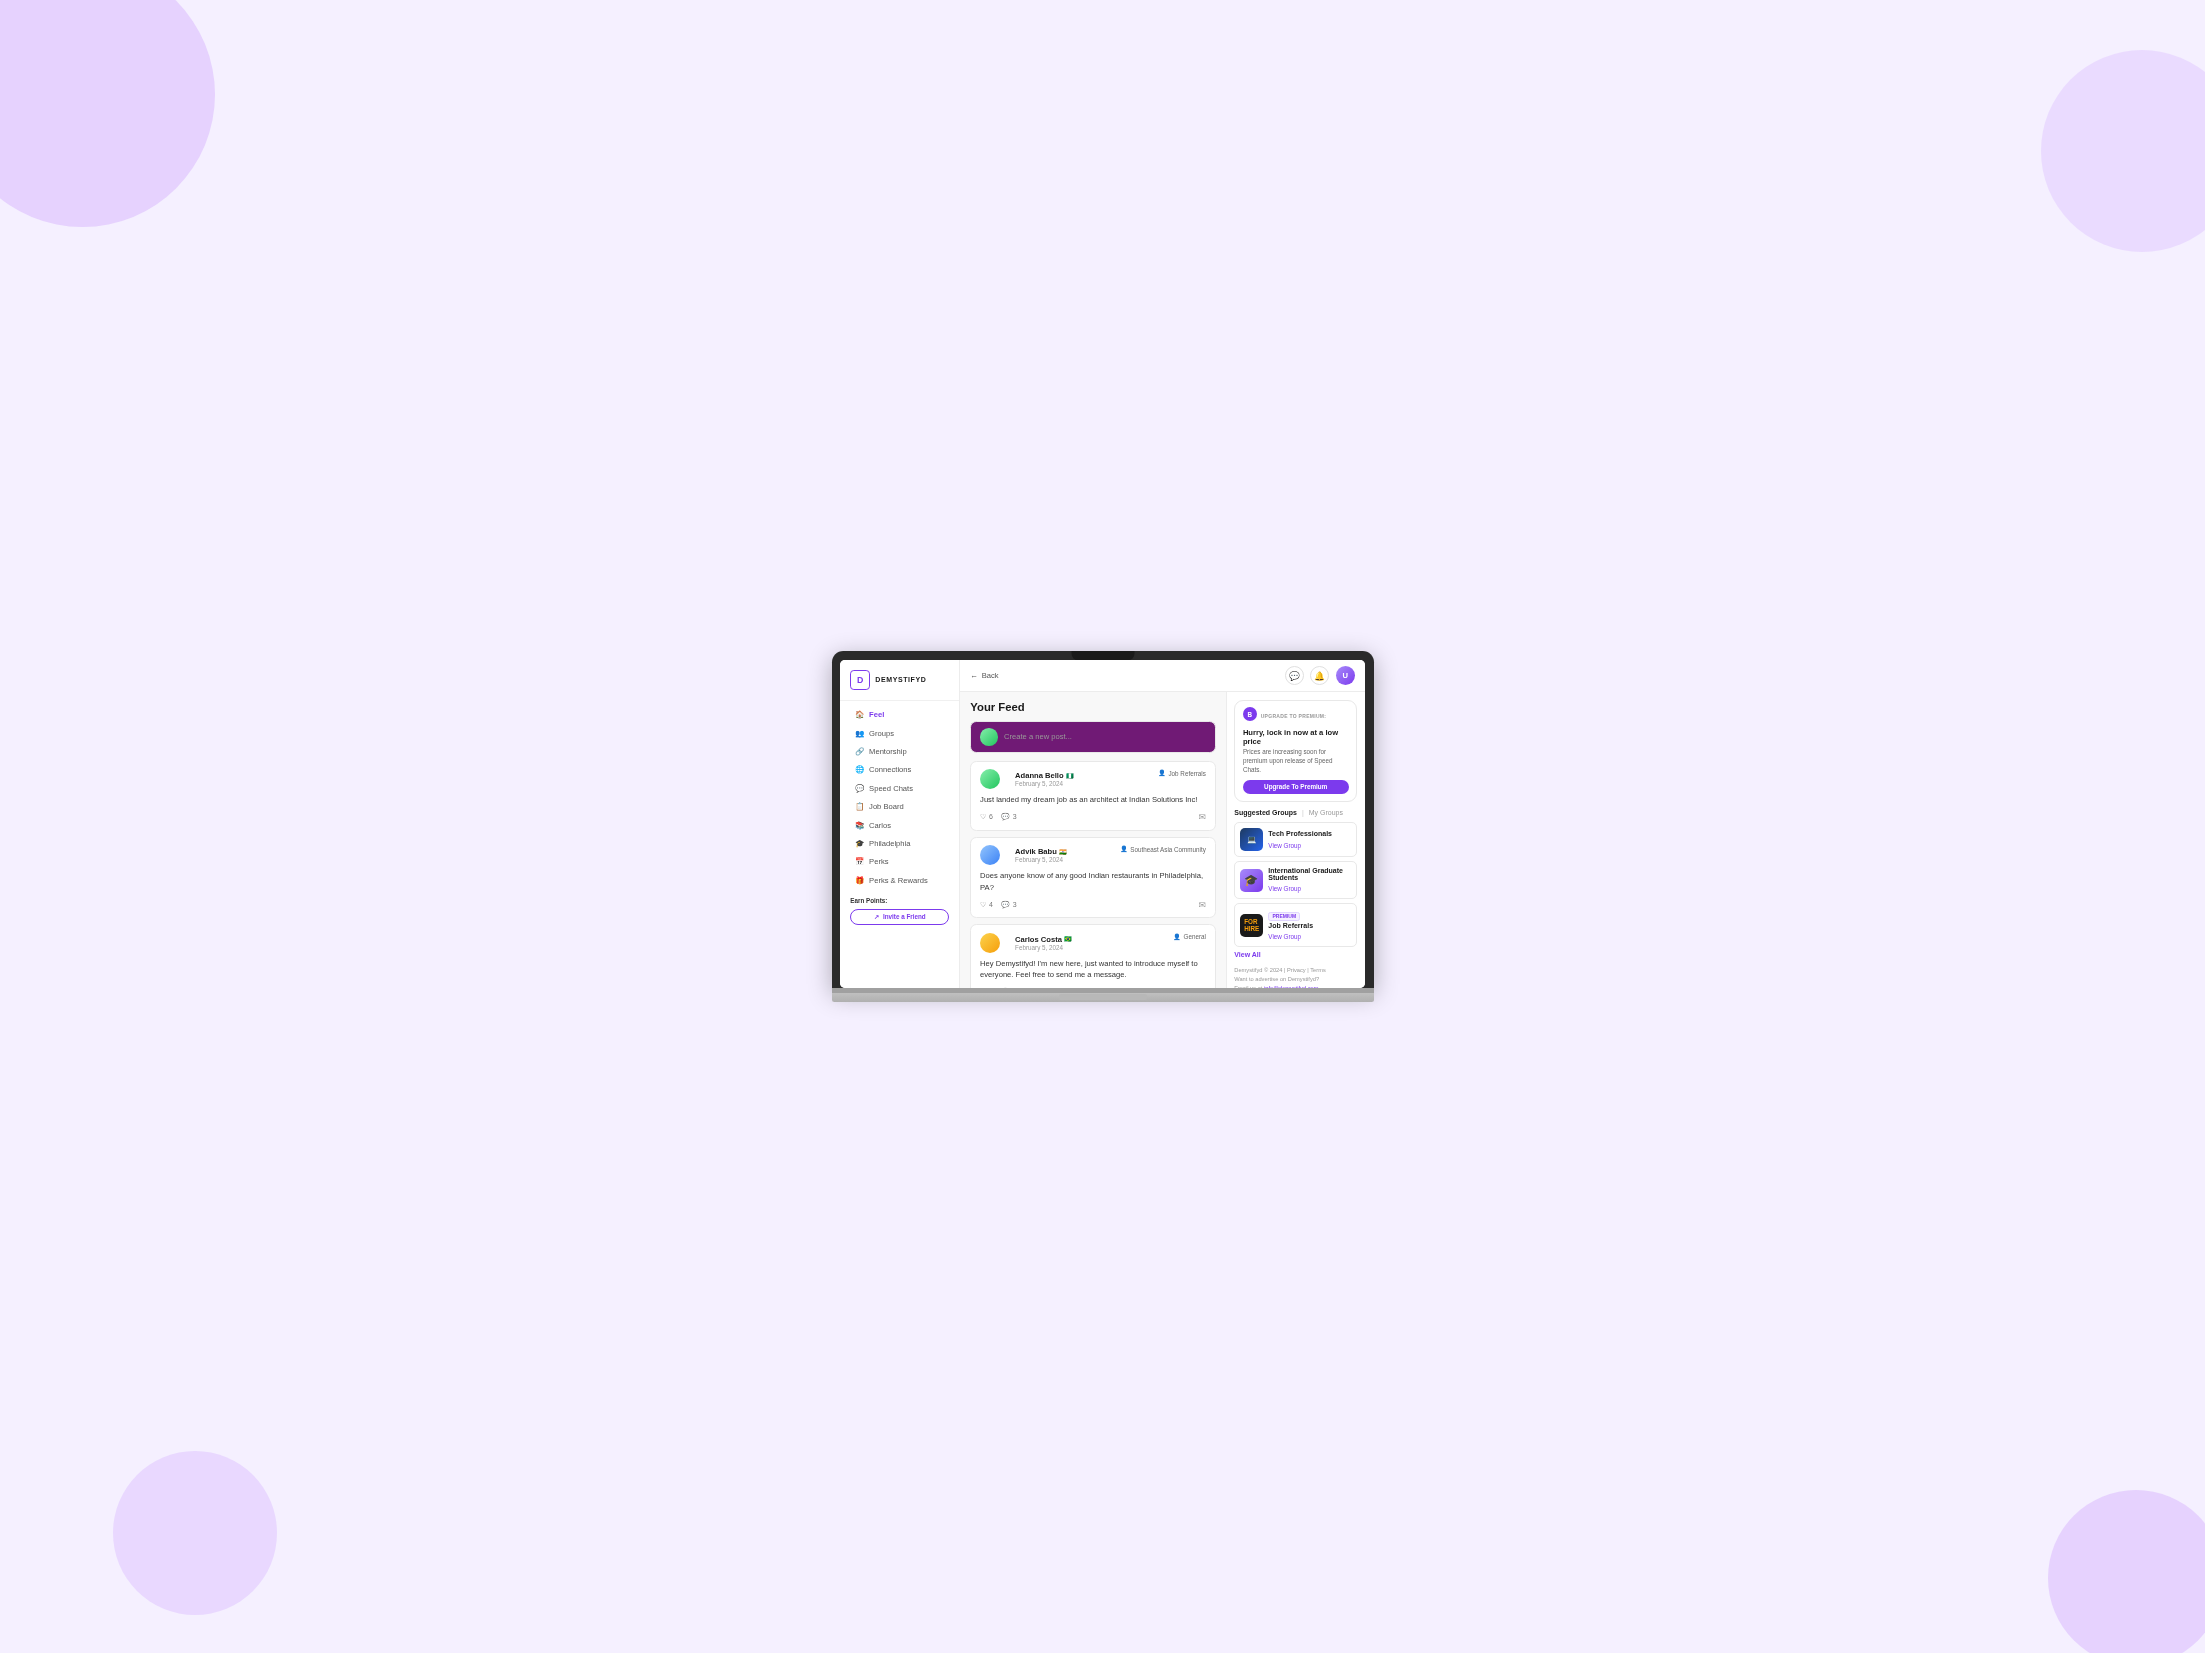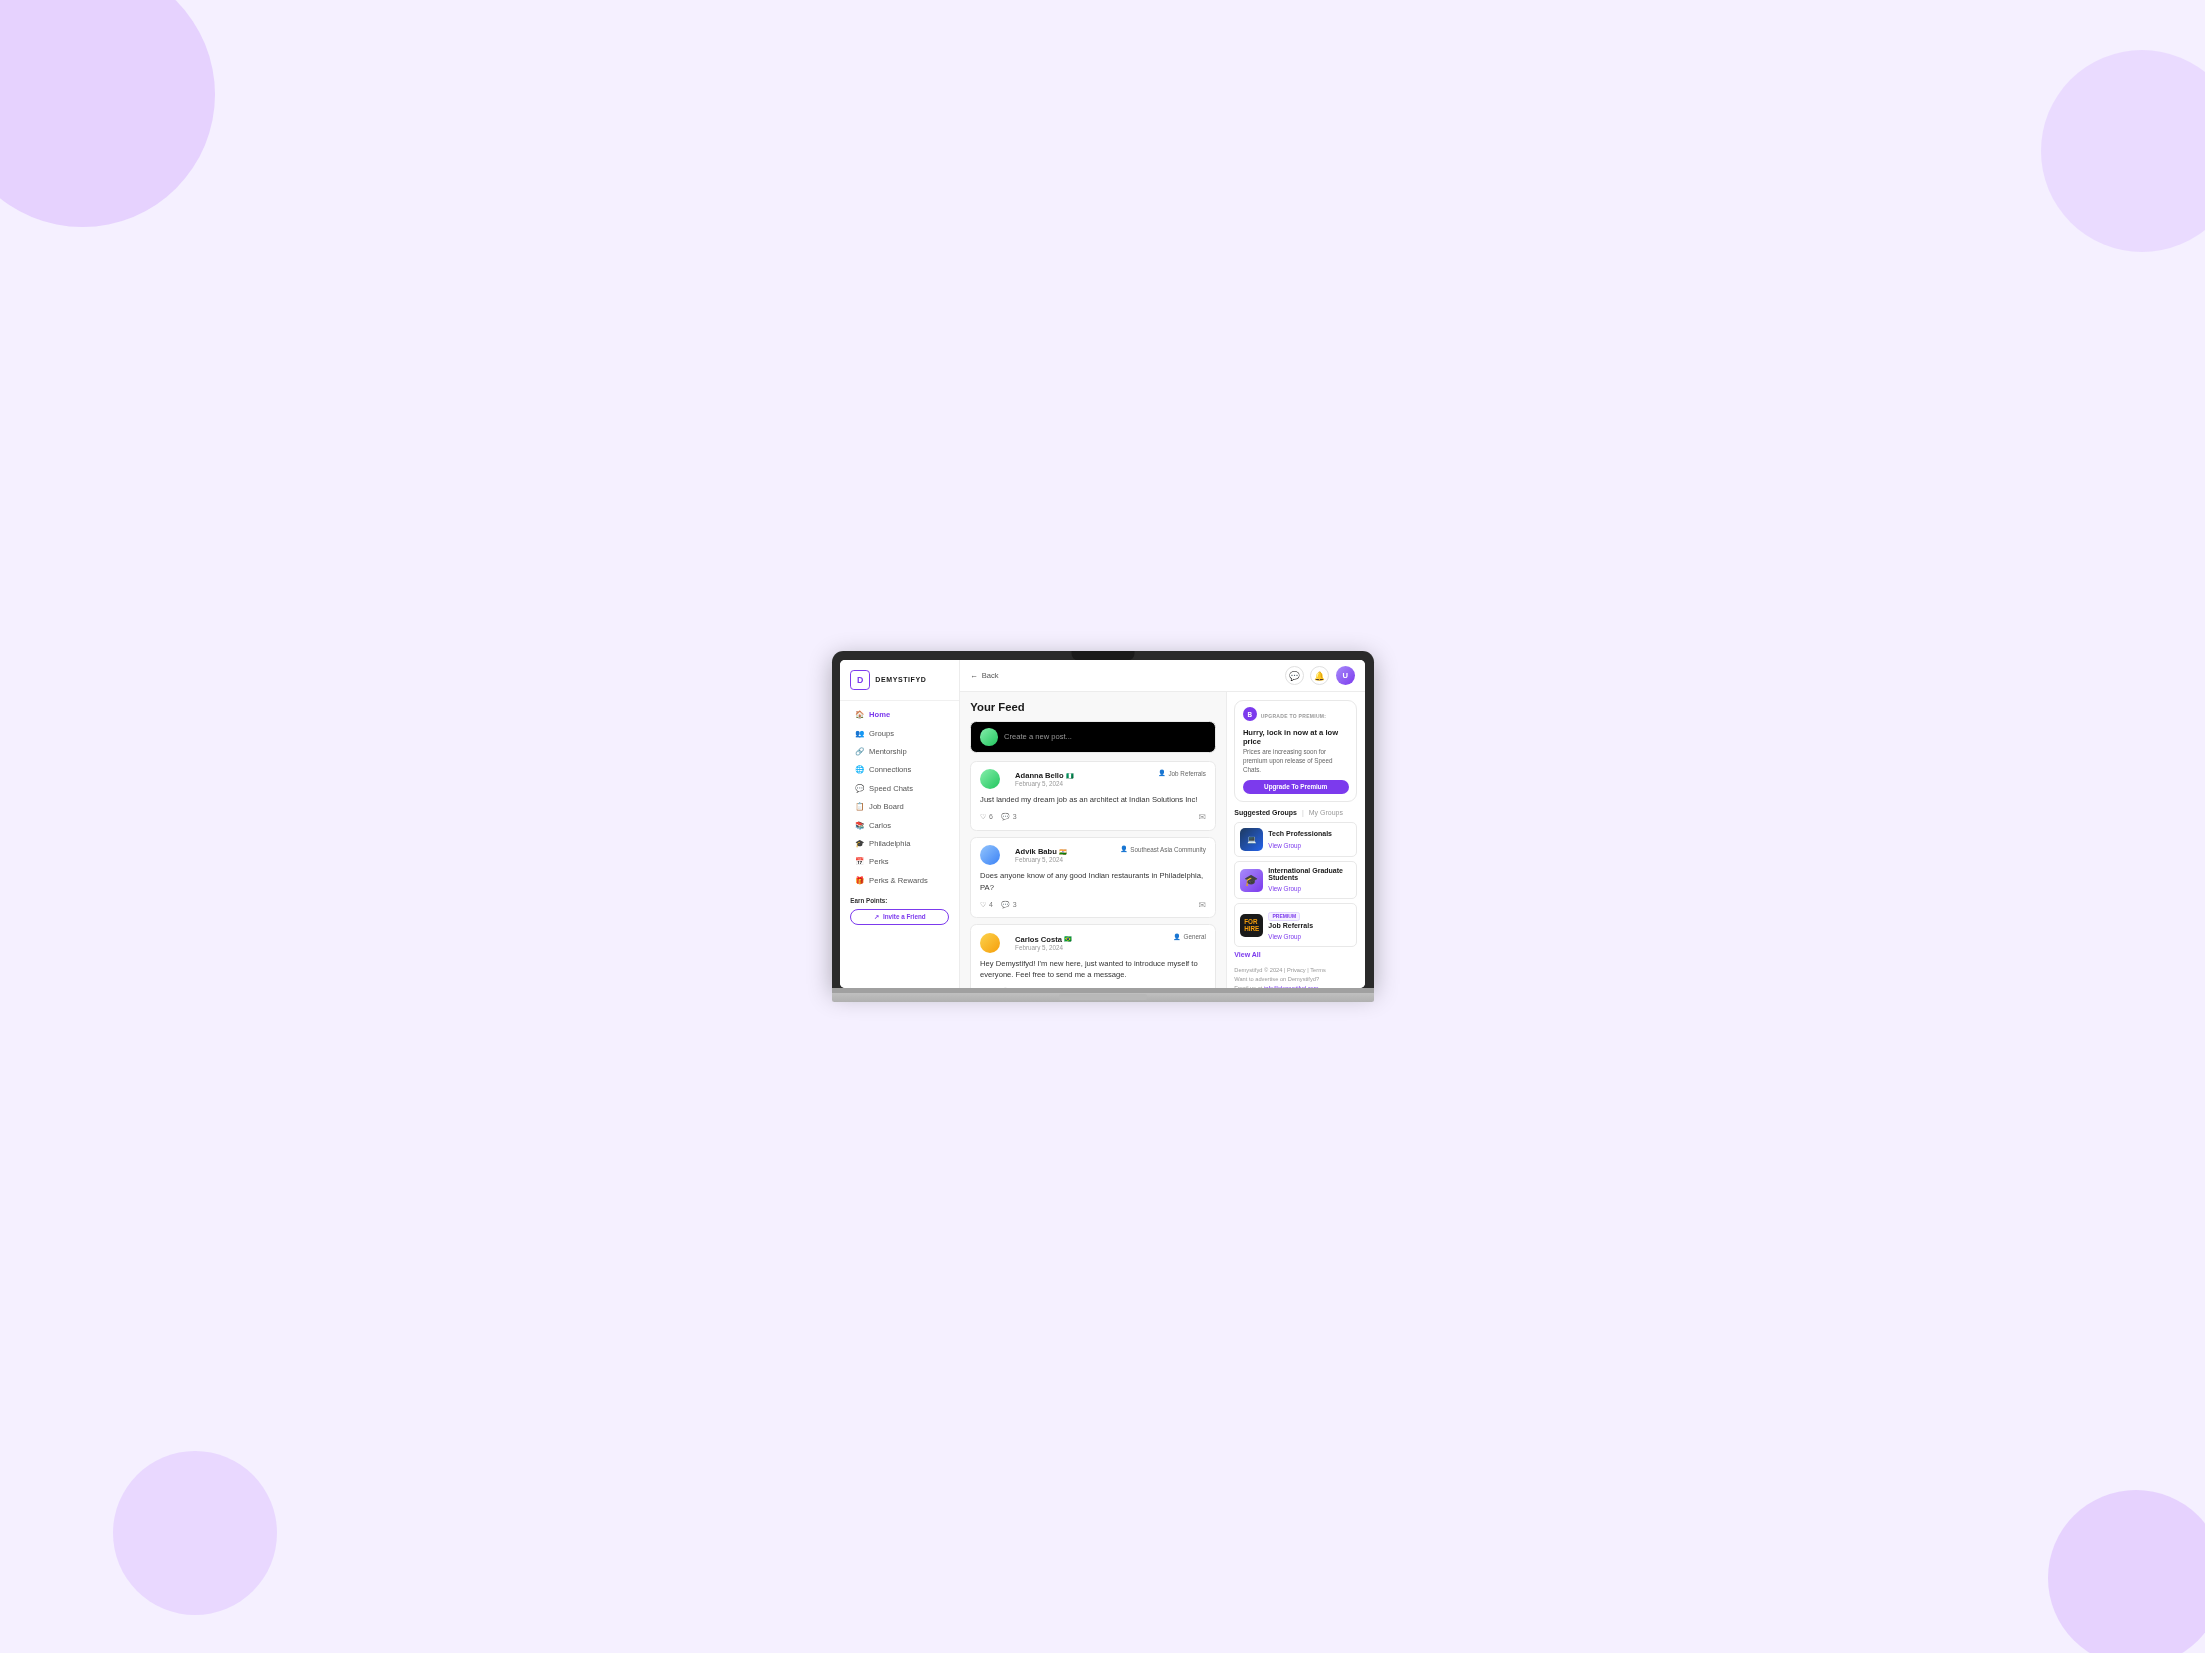--- a/index.html
+++ b/index.html
@@ -254,21 +254,21 @@
       font-weight: 700;
       color: #1a1a1a;
       margin-bottom: 7.6px;
     }
 
     
     .create-post {
       display: flex;
       align-items: center;
       gap: 6.3px;
-      background: #000000;
+      background: #701a75;
       border: 0.6px solid #e8e8e8;
       border-radius: 6.3px;
       padding: 6.3px 8.8px;
       margin-bottom: 7.6px;
       cursor: pointer;
     }
     .post-avatar {
       width: 17.6px;
       height: 17.6px;
       border-radius: 50%;
@@ -527,21 +527,21 @@
 
         <div class="sidebar">
           <div class="sidebar-logo">
             <div class="logo-icon">D</div>
             <span class="logo-text">DEMYSTIFYD</span>
           </div>
 
           <nav>
             <div class="nav-item active">
               <span class="nav-icon">🏠</span>
-              <span>Home</span>
+              <span>Feel</span>
             </div>
             <div class="nav-item">
               <span class="nav-icon">👥</span>
               <span>Groups</span>
             </div>
             <div class="nav-item">
               <span class="nav-icon">🔗</span>
               <span>Mentorship</span>
             </div>
             <div class="nav-item">

